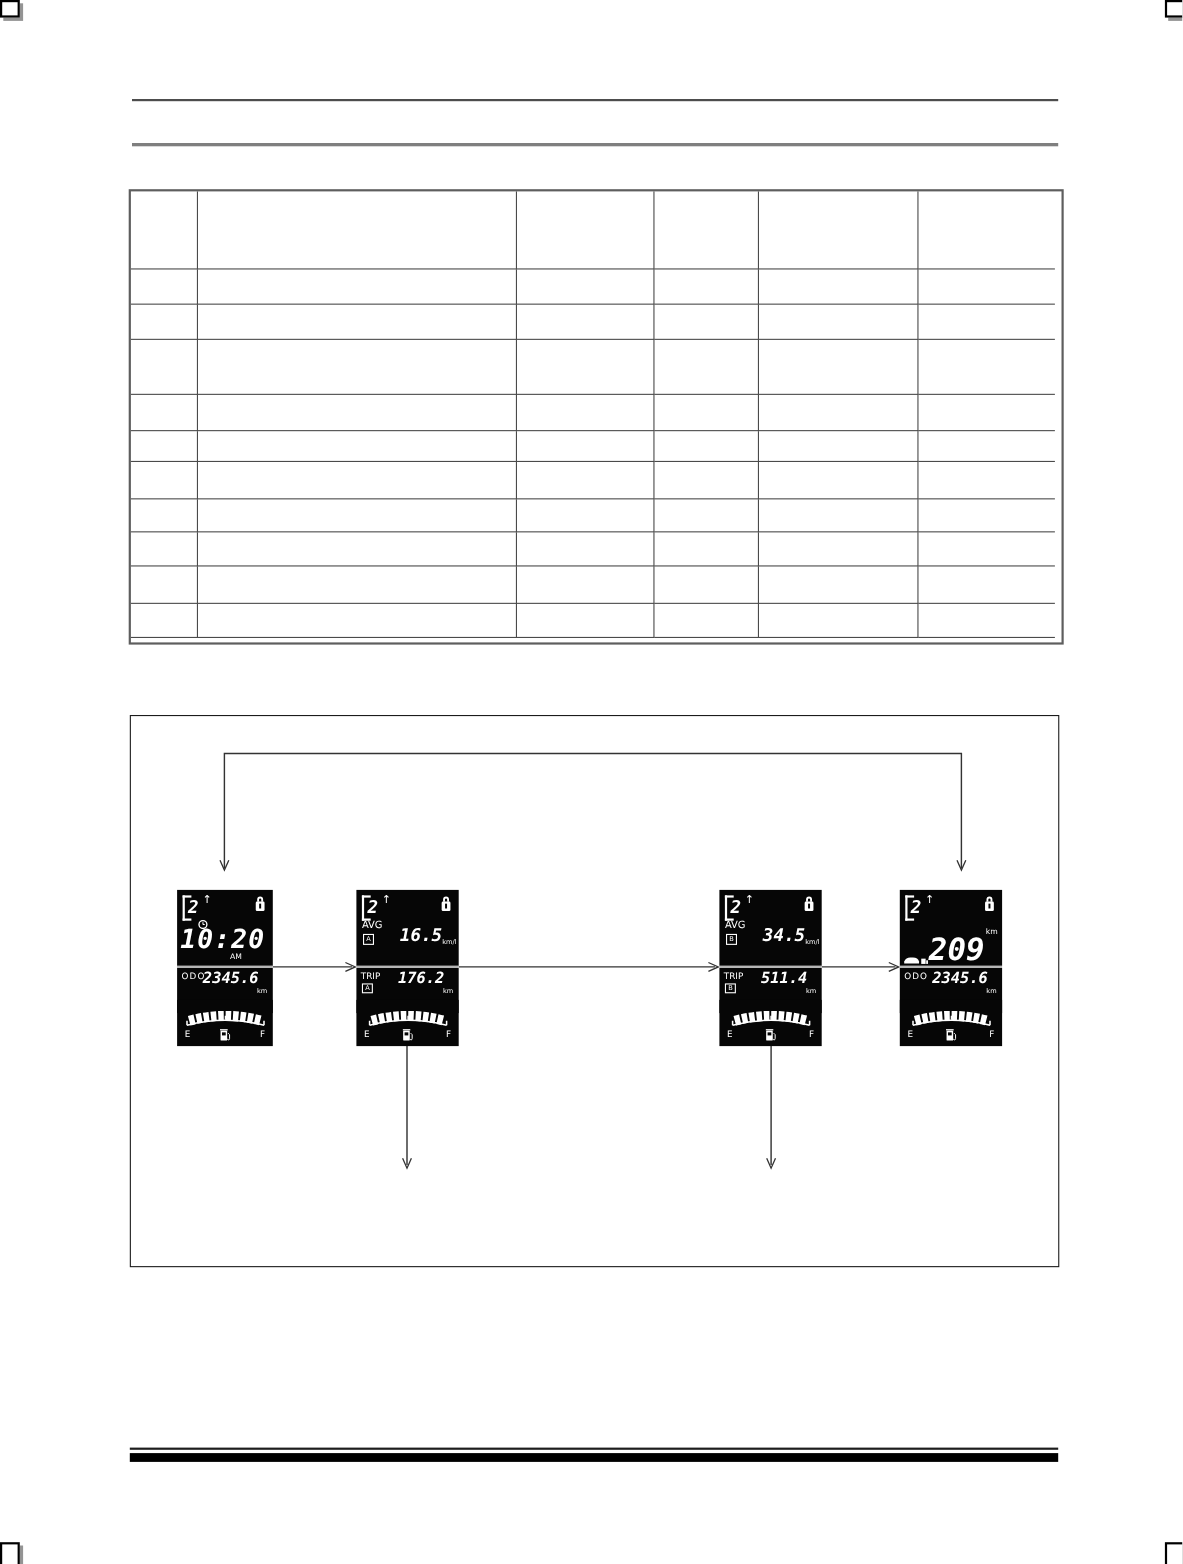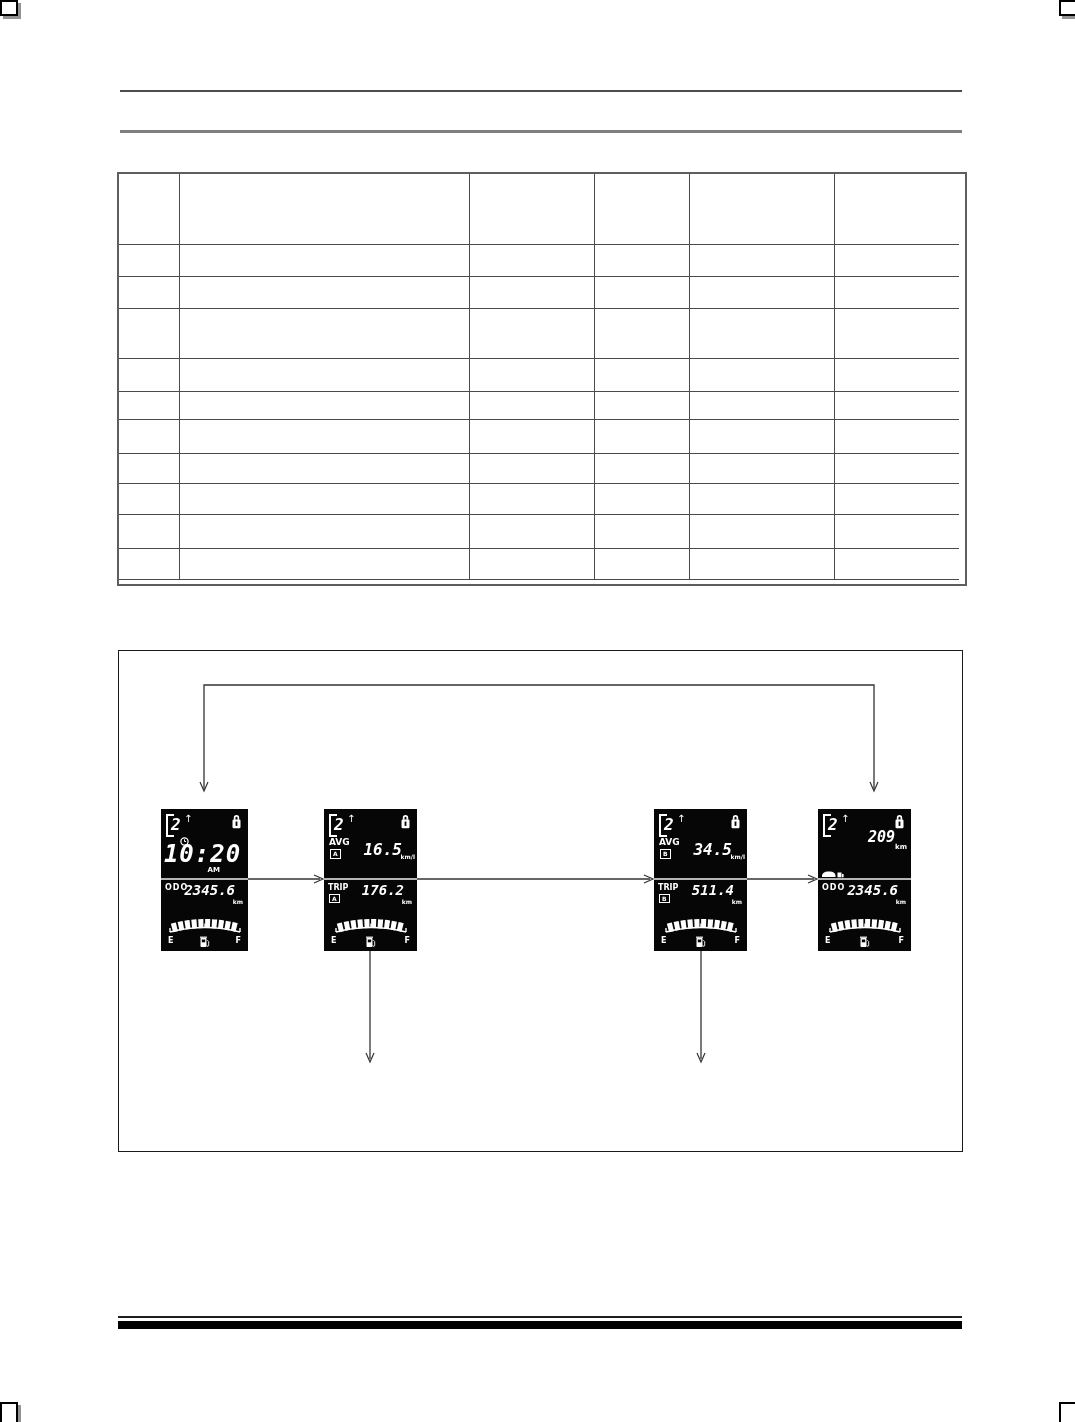--- a/index.html
+++ b/index.html
@@ -40,21 +40,21 @@
   .lcd-1{left:205px;width:93px;}
   .lcd-2{left:535px;width:93px;}
   .lcd-3{left:699px;width:93px;}
   .panel{position:absolute;left:0;right:0;background:#060606;overflow:hidden;}
   .pA{top:0;height:69px;}
   .divider{position:absolute;left:0;right:0;top:69px;height:2px;background:#b5b5b5;}
   .pB{top:71px;height:41px;}
   .pC{top:100px;height:42px;}
 
   .seg{font-family:"DejaVu Sans Mono", monospace;font-style:italic;font-weight:bold;color:#fff;}
-  .lbl{font-family:"DejaVu Sans", sans-serif;font-weight:bold;color:#fff;}
+  .lbl{font-family:"DejaVu Sans", sans-serif;font-weight:normal;color:#fff;}
 
   
   .gear{position:absolute;left:5px;top:5px;width:28px;height:23px;}
   .gear .gbv{position:absolute;left:0;top:0;bottom:0;width:2px;background:#fff;}
   .gear .gbt{position:absolute;left:0;top:0;width:8px;height:2px;background:#fff;}
   .gear .gbb{position:absolute;left:0;bottom:0;width:8px;height:2px;background:#fff;}
   .gear .gear-num{position:absolute;left:5px;top:2px;font-size:16px;line-height:18px;}
   .gear .gear-arrow{position:absolute;left:18px;top:-1px;font-size:10px;color:#fff;font-style:normal;
                     font-family:"DejaVu Sans", sans-serif;}
   .icon-lock{position:absolute;right:6px;top:5px;width:11px;height:15px;}
@@ -69,21 +69,21 @@
   .avg-mode{position:absolute;left:6px;top:40px;font-size:6px;border:1px solid #fff;padding:0 2px;line-height:8px;}
   .avg-value{position:absolute;right:15px;top:31px;font-size:16px;}
   .avg-unit{position:absolute;right:2px;top:44px;font-size:6px;}
   .trip-label{position:absolute;left:4px;top:3px;font-size:8px;}
   .trip-mode{position:absolute;left:5px;top:14px;font-size:6px;border:1px solid #fff;padding:0 2px;line-height:7px;}
   .val-b{position:absolute;right:13px;top:2px;font-size:14px;}
   .unit-b{position:absolute;right:5px;top:18px;font-size:6px;}
   .odo-label{position:absolute;left:4px;top:3px;font-size:8px;letter-spacing:1px;}
 
   
-  .range-value{position:absolute;right:16px;top:19px;font-size:15px;}
+  .range-value{position:absolute;right:16px;top:38px;font-size:28px;}
   .range-unit{position:absolute;right:4px;top:34px;font-size:7px;}
   .icon-range{position:absolute;left:3px;top:56px;width:24px;height:10px;}
 
   
   .fuel-svg{position:absolute;left:50%;top:4px;transform:translateX(-50%);}
   .fe{position:absolute;left:7px;top:27px;font-size:8px;}
   .ff{position:absolute;right:7px;top:27px;font-size:8px;}
   .fpump{position:absolute;left:50%;top:25px;margin-left:-5px;width:10px;height:12px;}
 </style>
 </head>

